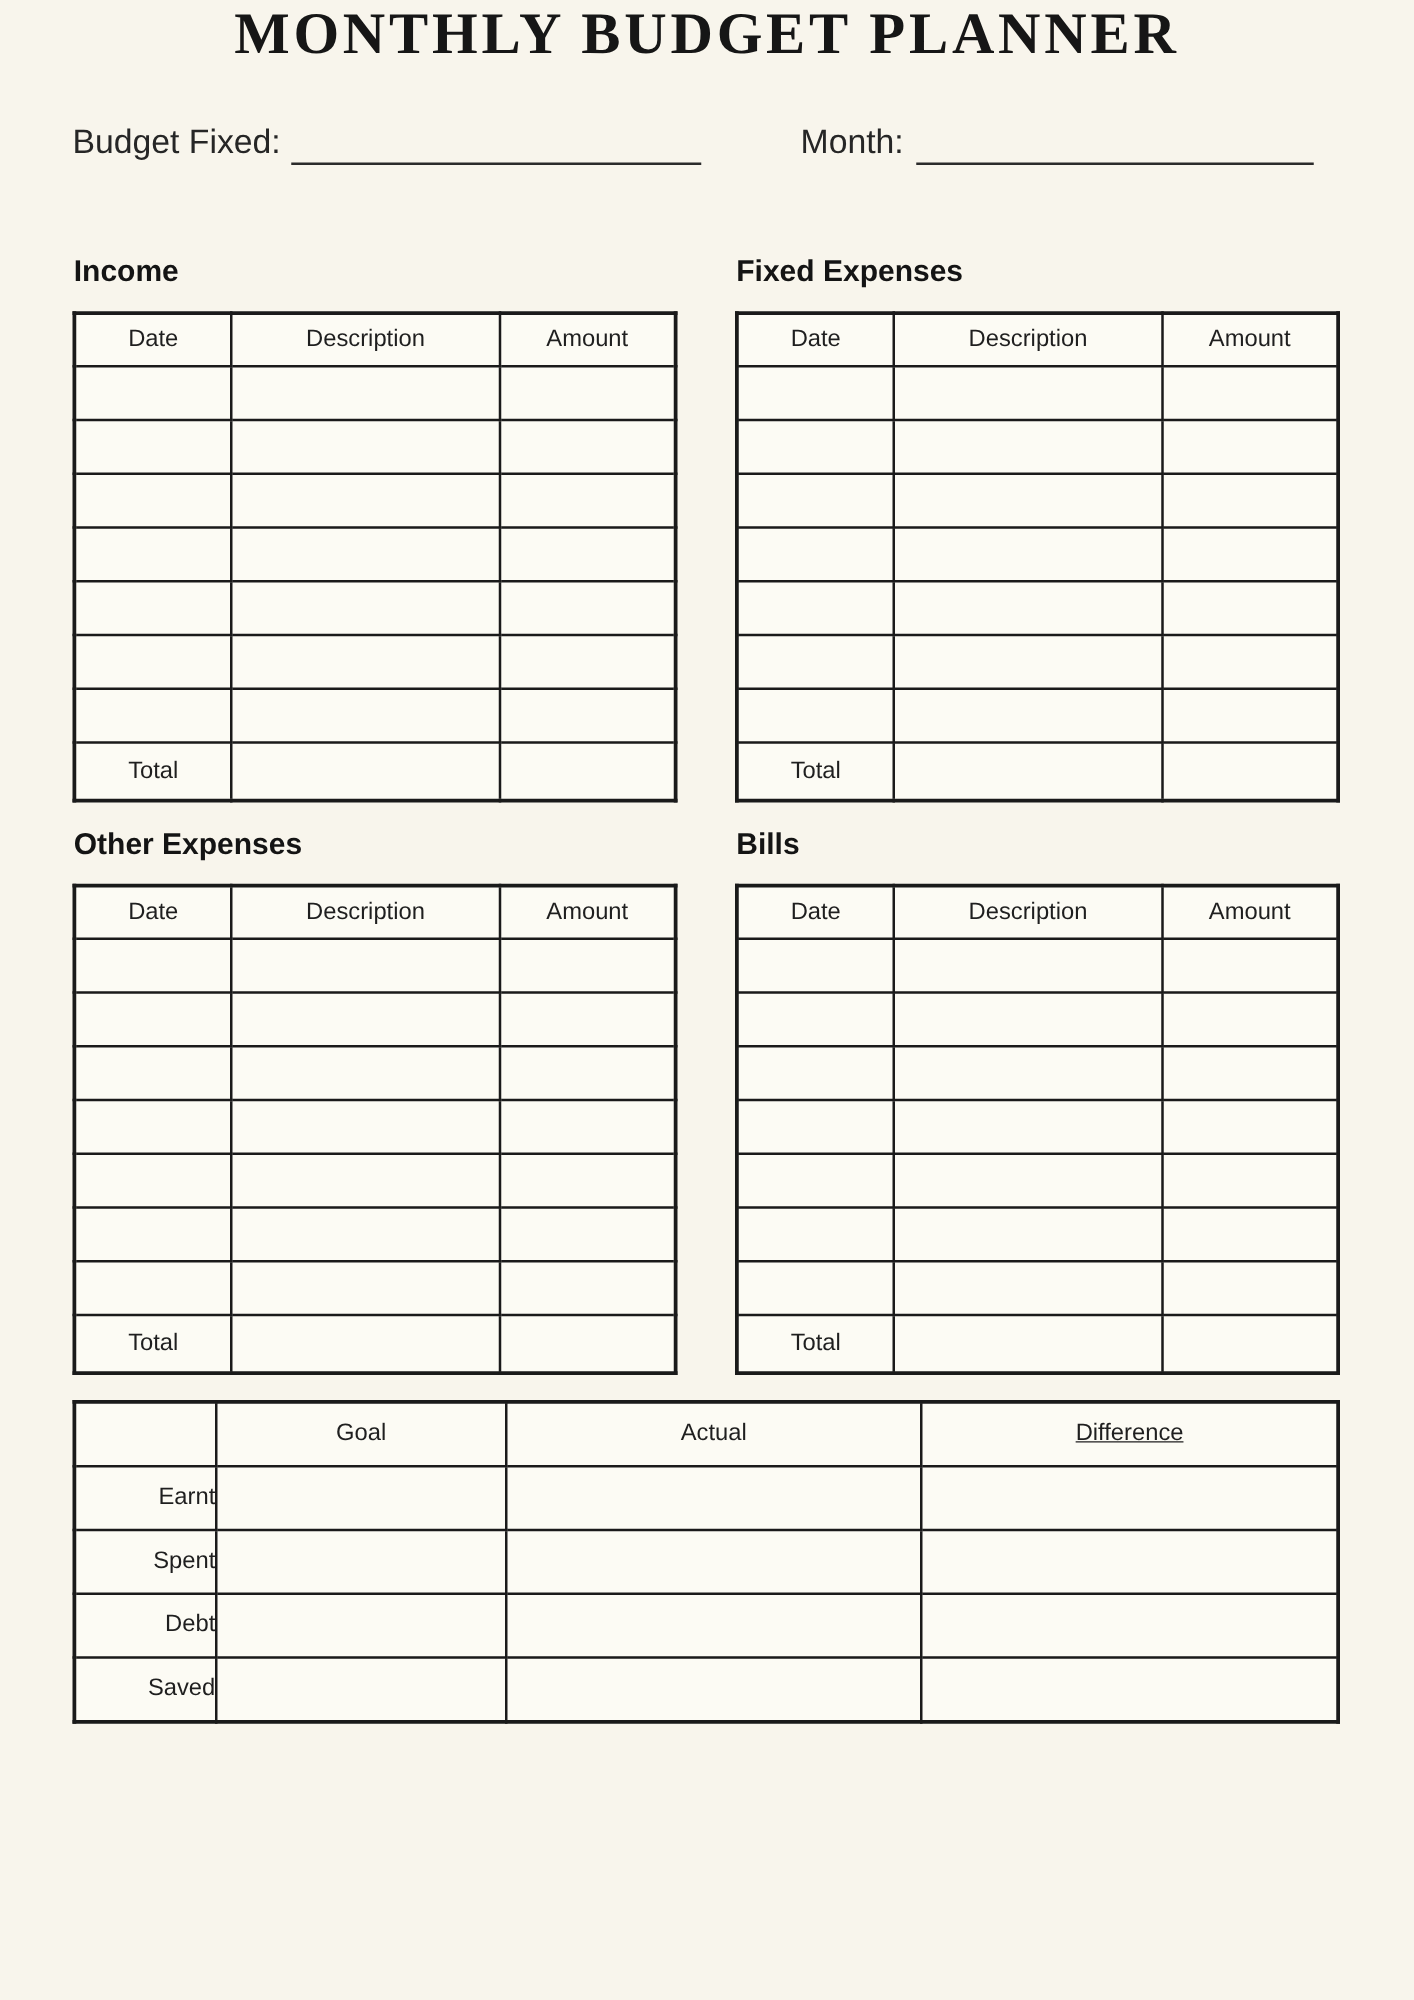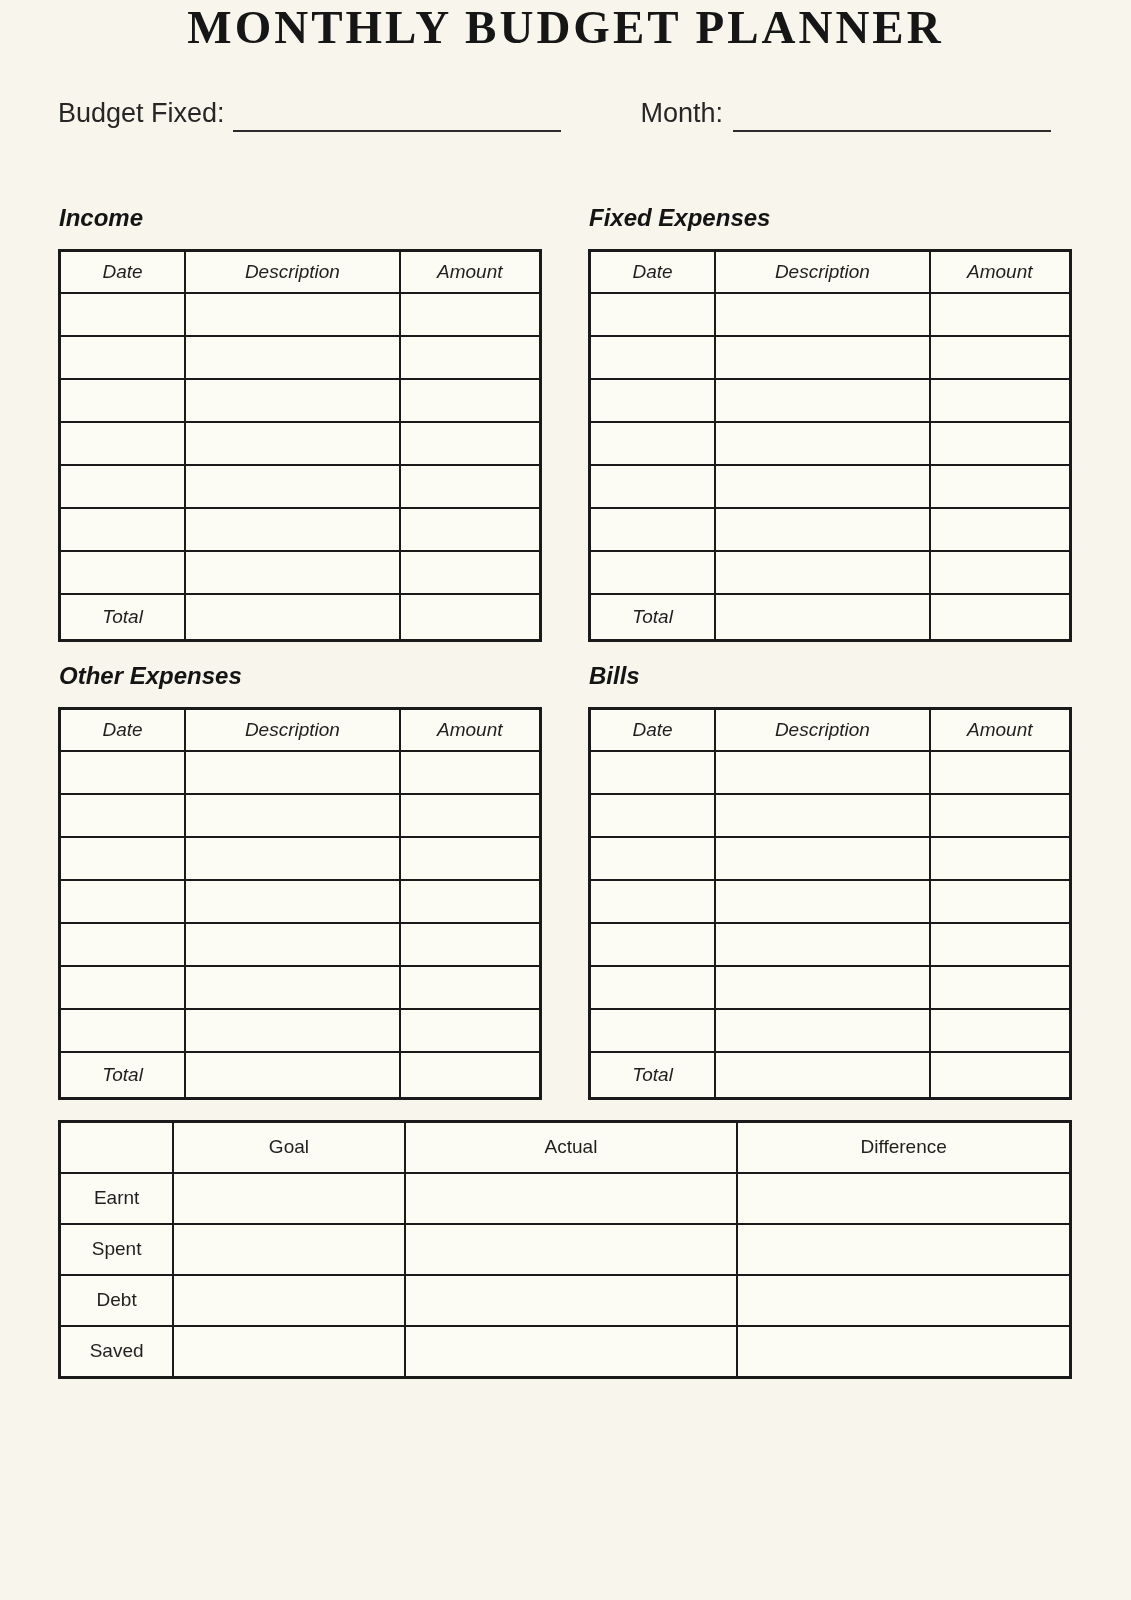--- a/index.html
+++ b/index.html
@@ -39,21 +39,20 @@
   }
   .goal-line{width:328px;margin-left:8px;}
   .month-field{margin-left:auto;margin-right:22px;}
   .month-line{width:318px;margin-left:10px;}
 
   .sections-grid{
     display:grid;
     grid-template-columns:484px 484px;
     column-gap:46px;row-gap:20px;
     margin:72px 59px 0 58px;
-    font-style:italic;
   }
   .section-title{
     font-size:24px;font-weight:bold;color:#141414;
     margin:0 0 16px 1px;line-height:1.2;
   }
   table{
     width:100%;
     border-collapse:collapse;
     table-layout:fixed;
     background:var(--cell-background);
@@ -70,25 +69,25 @@
   .entry-table th{height:40px;}
   .entry-table td{height:41px;}
   .entry-table tr[data-name="total-row"] td{height:44px;}
   .entry-table th:nth-child(1){width:26%;}
   .entry-table th:nth-child(2){width:44.8%;}
   .entry-table th:nth-child(3){width:29.2%;}
 
   .recap-wrap{margin:20px 59px 0 58px;}
   .recap-wrap .section-title{margin-bottom:36px;}
   .recap-table th{height:49px;}
-  .recap-table td{height:49px;}
+  .recap-table td{height:49px;text-align:right;}
   .recap-table th:nth-child(1){width:11.1%;}
   .recap-table th:nth-child(2){width:22.9%;}
   .recap-table th:nth-child(3){width:33%;}
-  .recap-table th:nth-child(4){width:33%;}
+  .recap-table th:nth-child(4){width:33%;text-decoration:underline;}
 </style>
 </head>
 <body>
 
 <div class="page" data-name="planner-page">
 
   <h1 class="title" data-name="page-title">MONTHLY BUDGET PLANNER</h1>
 
   <div class="goal-row" data-name="header-fields">
     <div class="field" data-name="budget-goal-field">

